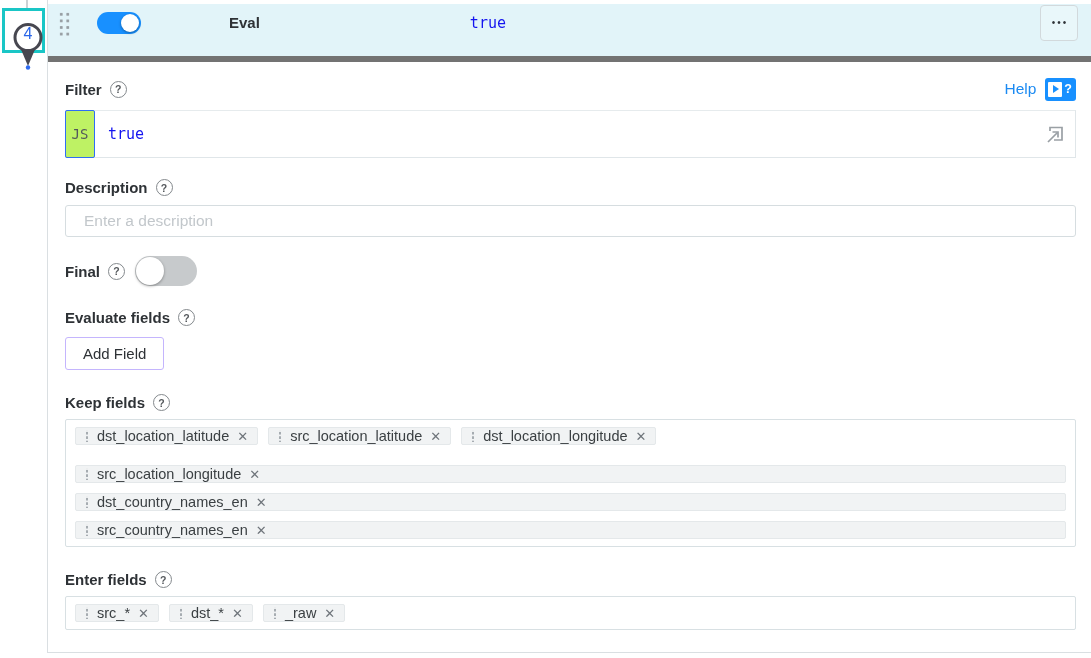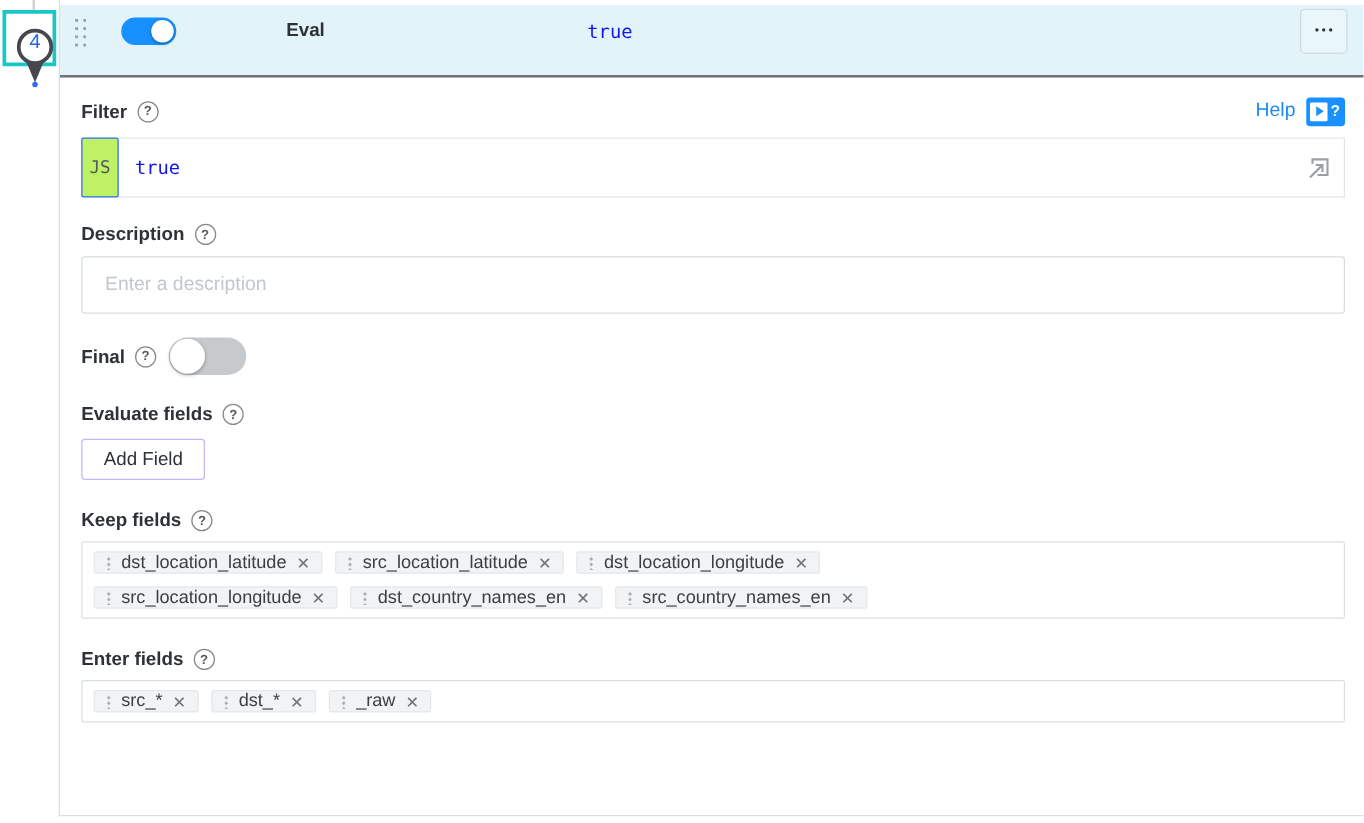--- a/index.html
+++ b/index.html
@@ -22,21 +22,21 @@
   }
 
   
   .panel {
     position:absolute; left:47px; top:0; width:1044px; height:653px;
     border-left:1px solid #dadfe2; border-bottom:1px solid #dadfe2; background:#fff;
   }
 
   
   .fn-header {
-    margin-top:4px; height:58px; background:#e2f4f9; border-bottom:2px solid #737373;
+    margin-top:4px; height:58px; background:#e2f4f9; border-bottom:6px solid #737373;
     display:flex; align-items:center; padding:0 13px 15px 9px;
   }
   .drag-handle {
     width:13px; height:26px; margin-right:27px; cursor:grab;
     background-image:radial-gradient(#979ea3 1.3px, transparent 1.4px);
     background-size:6.5px 6.6px; background-position:1px 1px;
   }
   .switch { position:relative; border-radius:999px; cursor:pointer; flex:none; }
   .switch .knob {
     position:absolute; background:#fff; border-radius:50%;
@@ -95,38 +95,38 @@
     position:absolute; left:-1px; top:-1px; bottom:-1px; width:30px;
     border:1.5px solid #2e6ef5; border-radius:2px; background:#bef264;
     display:flex; align-items:center; justify-content:center;
     font-family:"DejaVu Sans Mono", monospace; font-size:14px; color:#53585c;
   }
   .code-text { margin-left:42px; font-family:"DejaVu Sans Mono", monospace; font-size:15px; color:#1414f0; }
   .expand-btn { margin-left:auto; margin-right:9px; cursor:pointer; display:flex; }
 
   .lbl-row { margin-top:21px; }
   .desc-input {
-    margin-top:9px; width:100%; height:46px; border:1px solid #d6dde0; border-radius:3px;
+    margin-top:9px; width:100%; height:32px; border:1px solid #d6dde0; border-radius:3px;
     padding:0 18px; font-family:"Liberation Sans", sans-serif; font-size:15.5px; color:#333; outline:none;
   }
   .desc-input::placeholder { color:#c2c7cb; }
 
   .final-row { margin-top:19px; display:flex; align-items:center; gap:10px; height:30px; }
 
   .mt23 { margin-top:23px; }
   .mt24 { margin-top:24px; }
   .add-field-btn {
     margin-top:11px; height:33px; padding:0 17px; background:#fff;
     border:1px solid #c4b5fd; border-radius:3px; cursor:pointer;
     font-family:"Liberation Sans", sans-serif; font-size:15px; color:#2e3236;
   }
 
   .tags-box { margin-top:8px; border:1px solid #d8e0e3; border-radius:2px; padding:7px 9px; background:#fff; }
   .tag-row { display:flex; gap:10px; }
-  .tag-row + .tag-row { margin-top:10px; }
+  .tag-row + .tag-row { margin-top:20px;flex-direction:column; }
   .tag {
     height:18px; background:#f1f3f4; border:1px solid #e4e8ea; border-radius:2px;
     display:inline-flex; align-items:center; gap:8px; padding:0 9px; cursor:default;
   }
   .tag-dots {
     width:4px; height:12px; cursor:grab;
     background-image:radial-gradient(#a6acb1 1.1px, transparent 1.2px);
     background-size:4px 4.4px; background-position:0 1px;
   }
   .tag-label { font-size:14.5px; color:#3b4043; }

